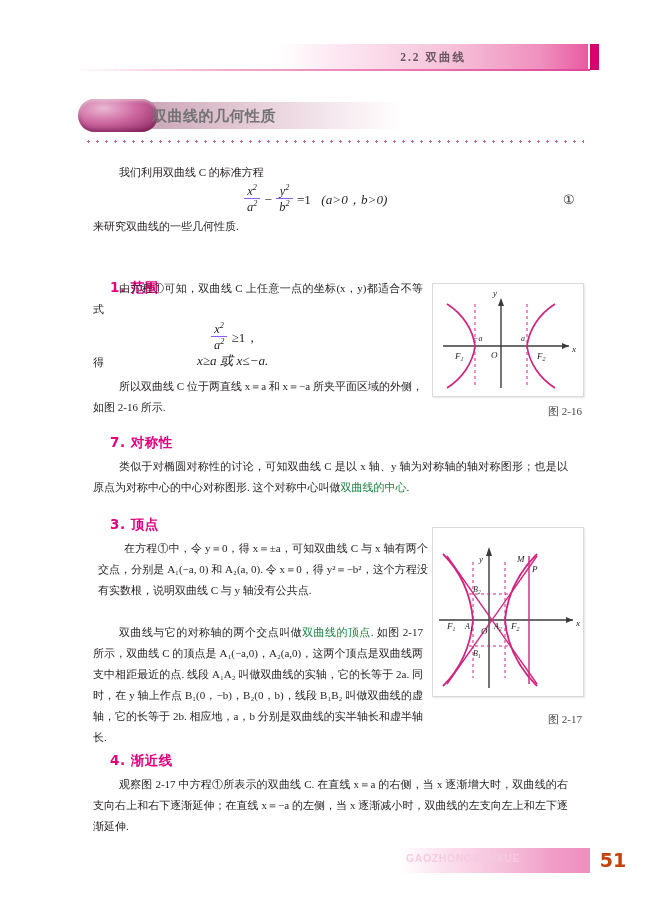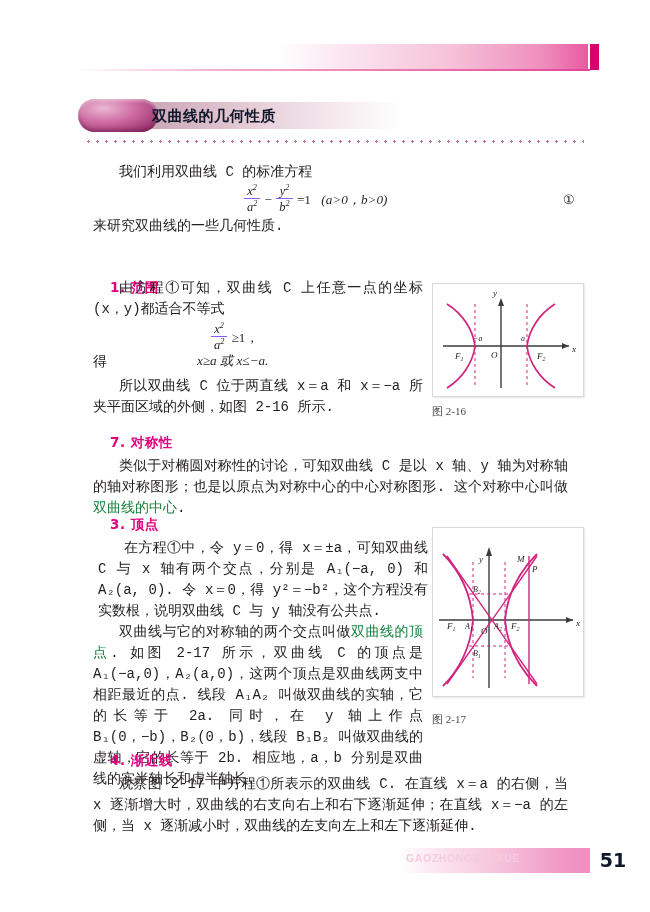--- a/index.html
+++ b/index.html
@@ -85,40 +85,39 @@
     font-size: 16px;
     color: #2b1020;
   }
   .section-title {
     position: absolute;
     left: 74px; top: 5px;
     font-family: "DejaVu Sans", sans-serif;
     font-weight: bold;
     font-size: 15px;
     line-height: 24px;
-    color: #0f172a;
+    color: #737373;
     letter-spacing: 0.5px;
   }
   .dotted-rule {
     position: absolute;
     left: 84px; top: 140px;
     width: 500px; height: 3px;
     background-image: radial-gradient(circle, #c06a9a 1.2px, rgba(255,255,255,0) 1.3px);
     background-size: 9px 3px;
     background-repeat: repeat-x;
   }
 
   
   .para {
     position: absolute;
-    font-size: 14px;
+    font-size: 11px;
     line-height: 21px;
     color: #221d1f;
     text-align: justify;
-    font-family: Liberation Mono, monospace;
   }
   .indent { text-indent: 26px; }
   .h-sub {
     position: absolute;
     font-family: "DejaVu Sans", sans-serif;
     font-weight: bold;
     font-size: 13.5px;
     color: #e3007f;
     letter-spacing: 0.5px;
   }
@@ -149,21 +148,21 @@
 
   
   .figbox {
     position: absolute;
     background: #ffffff;
     border: 1px solid #d9d9d9;
     box-shadow: 1px 1px 2px rgba(0,0,0,0.10);
   }
   .figcap {
     position: absolute;
-    text-align: left;
+    text-align: right;
     font-size: 11px;
     color: #4a4a4a;
     font-family: "Liberation Serif", serif;
   }
 
   
   .footer {
     position: absolute;
     left: 400px; top: 848px;
     width: 190px; height: 25px;
@@ -180,28 +179,29 @@
   }
   .footer-page {
     position: absolute;
     left: 590px; top: 846px;
     width: 46px; height: 28px;
     line-height: 28px;
     text-align: center;
     font-family: "DejaVu Sans", sans-serif;
     font-size: 19px;
     font-weight: bold;
-    color: #0f172a;
+    color: #c2410c;
   }
 </style>
 </head>
 <body>
 
 <div class="page-header">
   <div class="header-bar"></div>
+  <div class="header-title">2.2  双曲线</div>
   <div class="header-block"></div>
   <div class="header-rule"></div>
 </div>
 
 <div class="section-head">
   <div class="badge-bar"></div>
   <div class="badge-pill"></div>
   <div class="section-title">双曲线的几何性质</div>
 </div>
 <div class="dotted-rule"></div>

